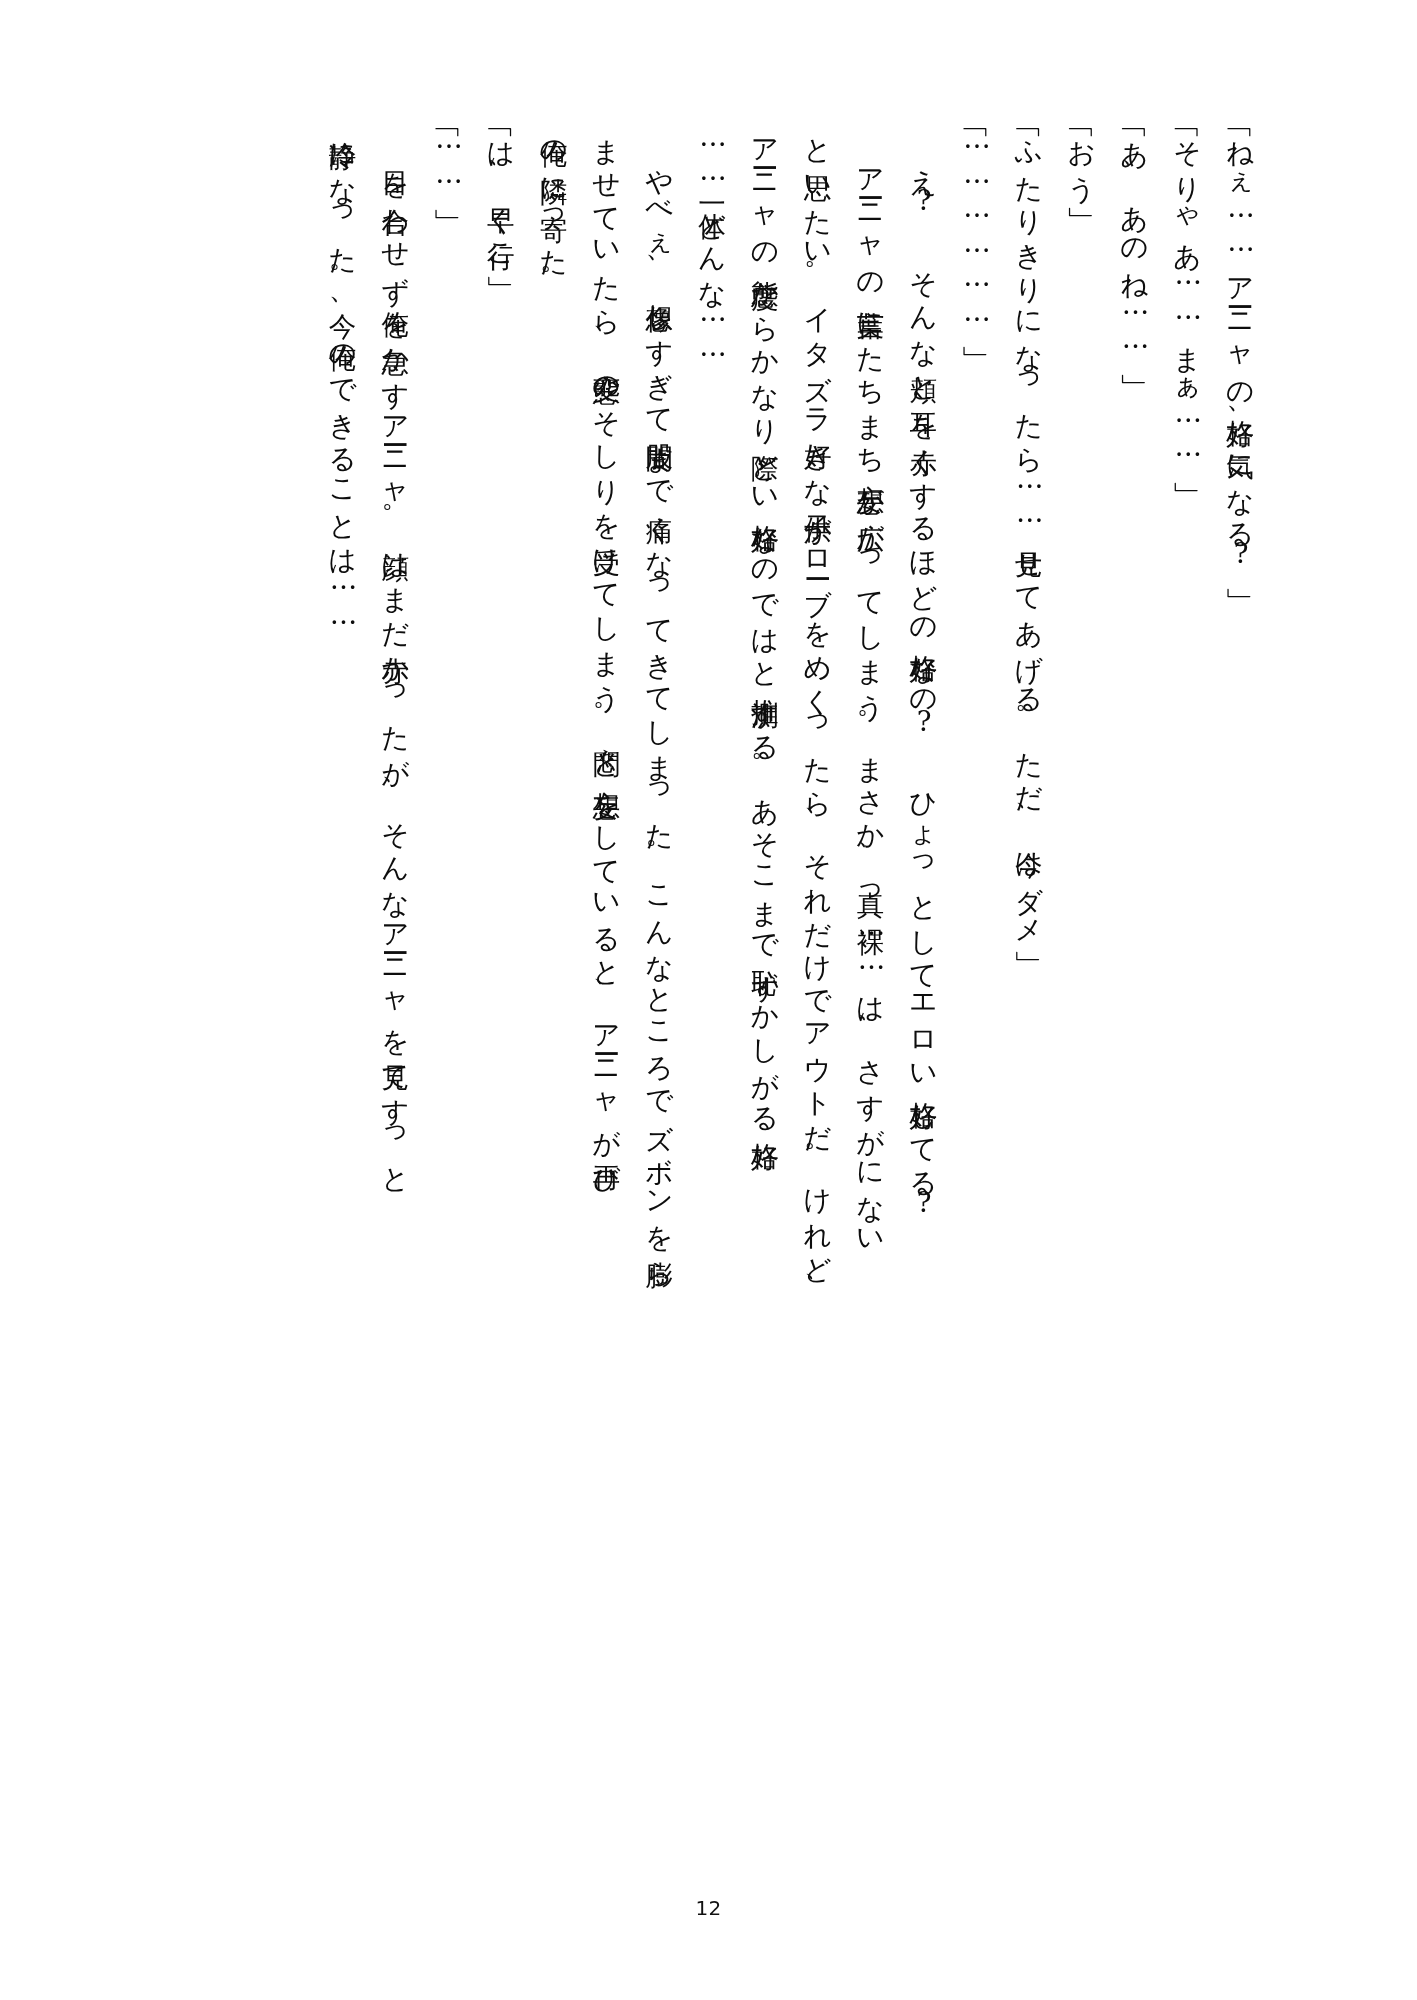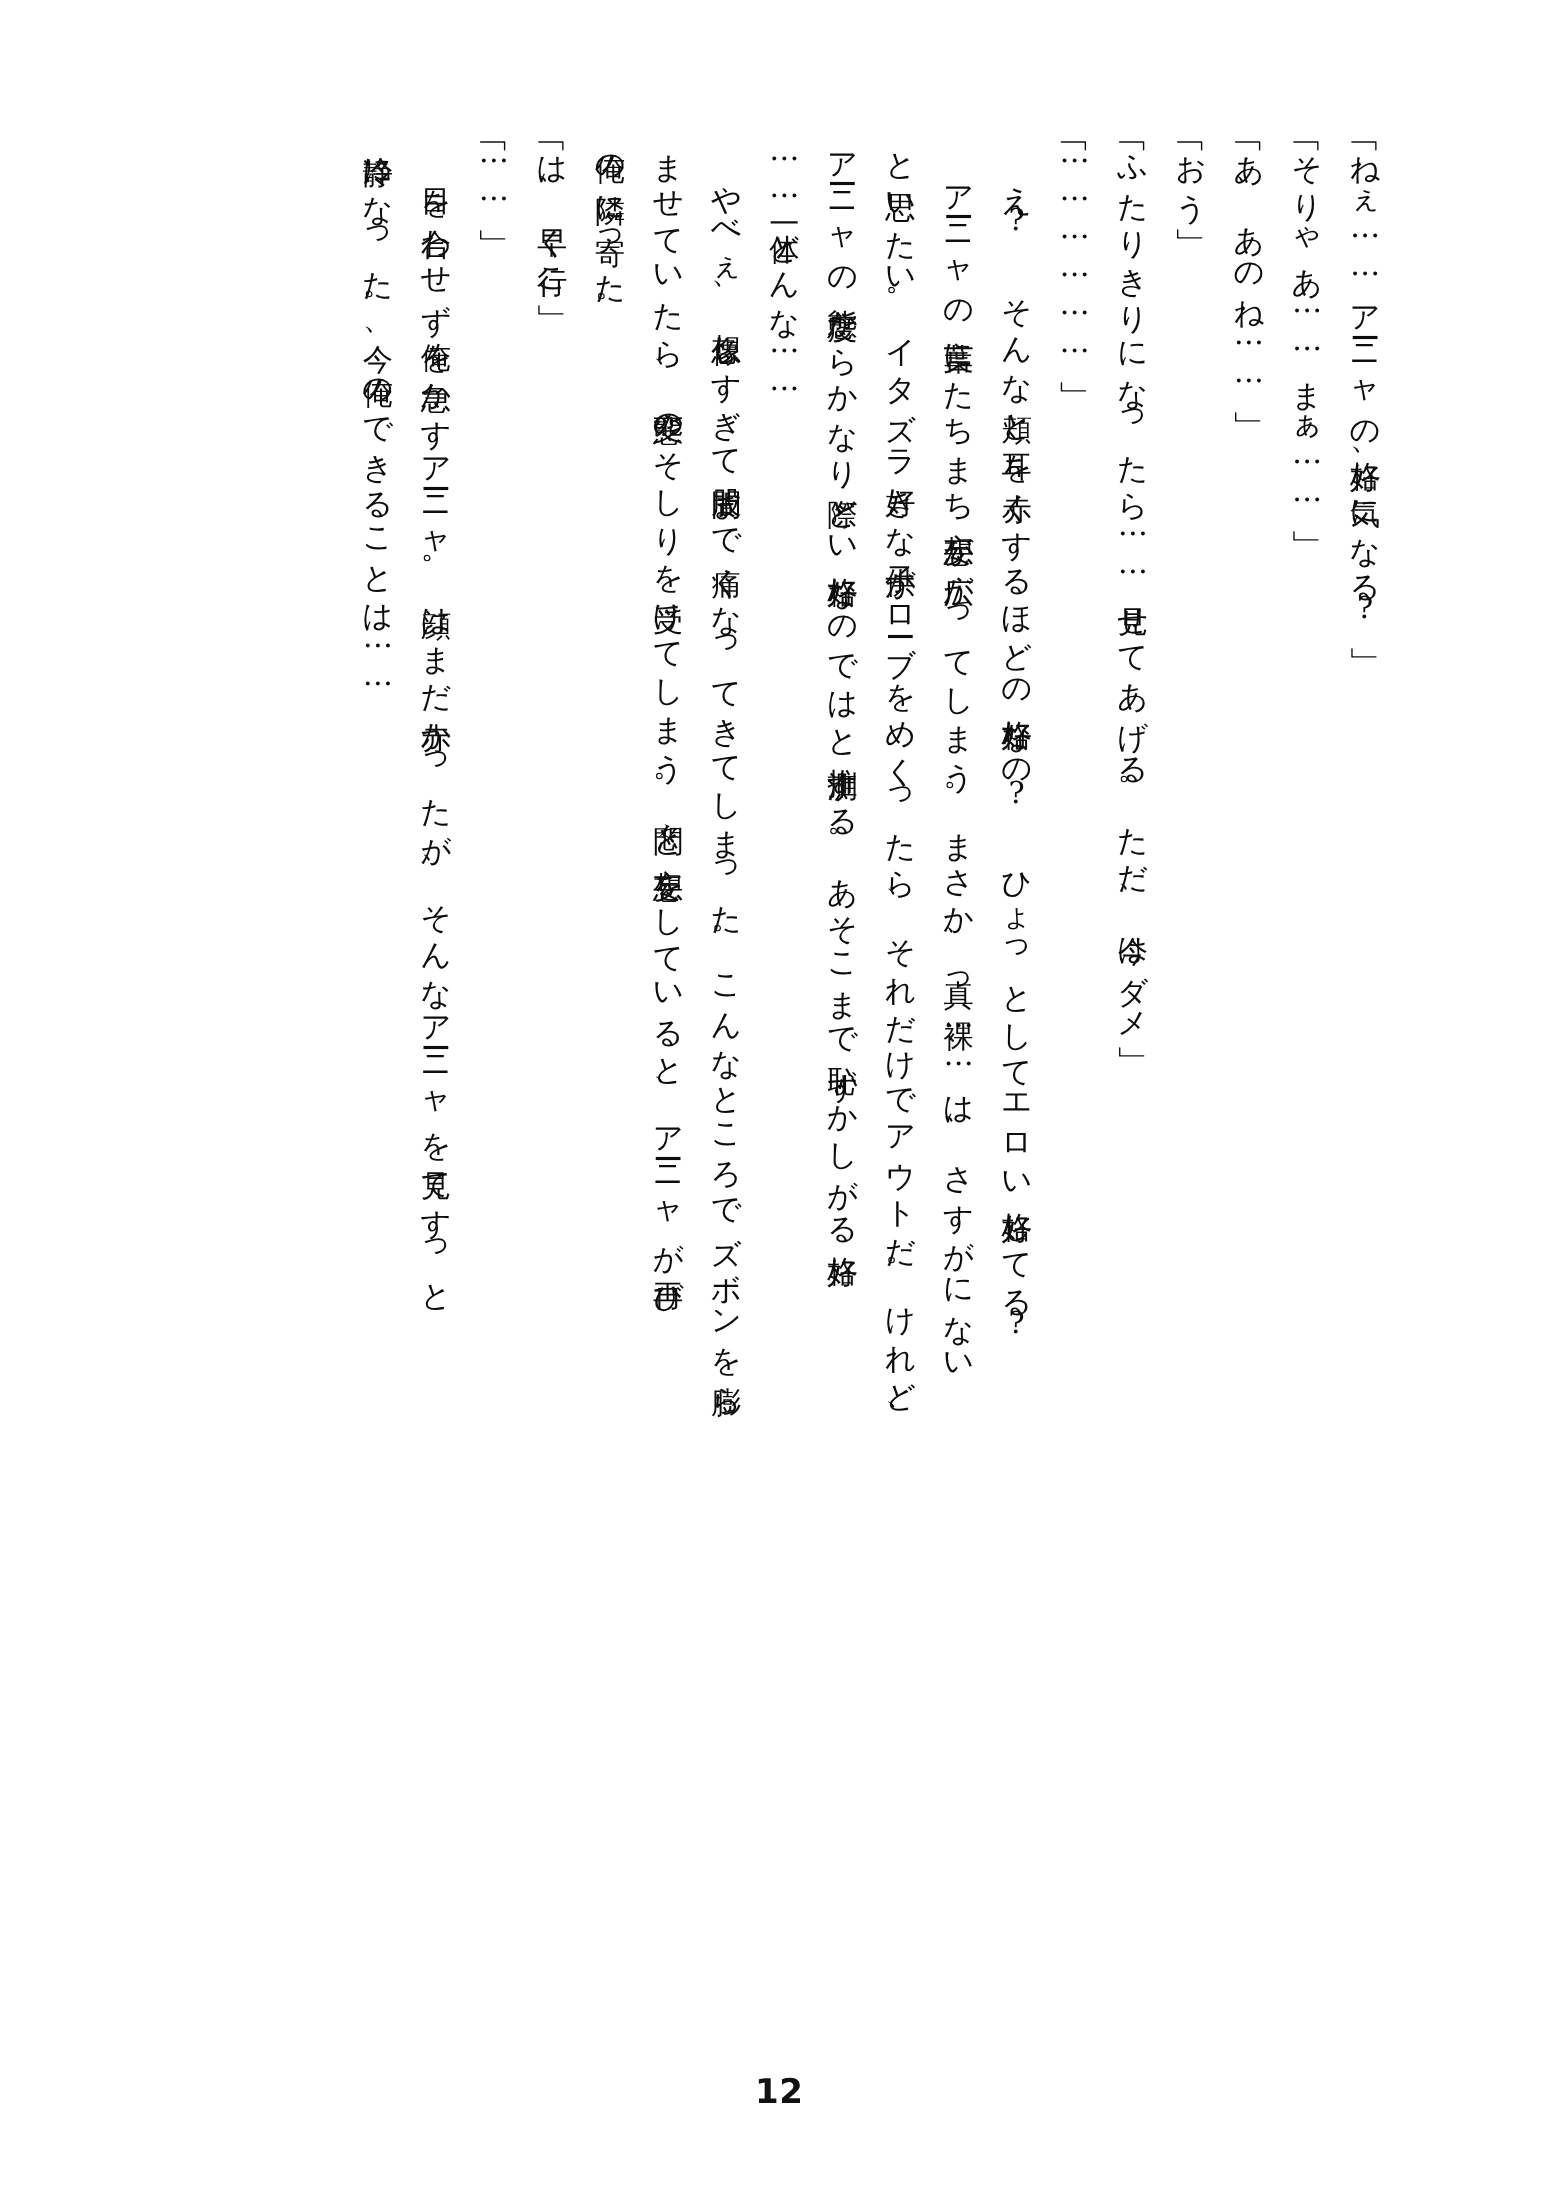--- a/index.html
+++ b/index.html
@@ -52,22 +52,22 @@
   
   .indent::before {
     content: "\3000";
   }
 
   .page-number {
     position: absolute;
     left: 50%;
     transform: translateX(-50%);
     bottom: 80px;
-    font-size: 31px;
-    font-weight: 700;
+    font-size: 20px;
+    font-weight: 400;
     font-family: "DejaVu Sans", "Liberation Sans", sans-serif;
     letter-spacing: 0.02em;
     color: #111111;
   }
 </style>
 </head>
 <body>
 
 <div class="page">
 

